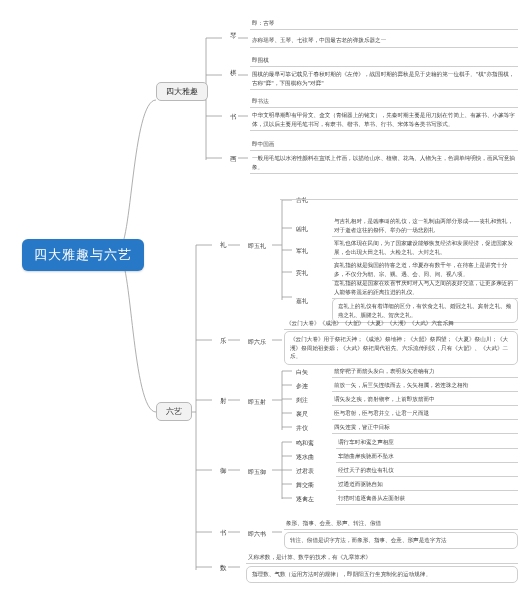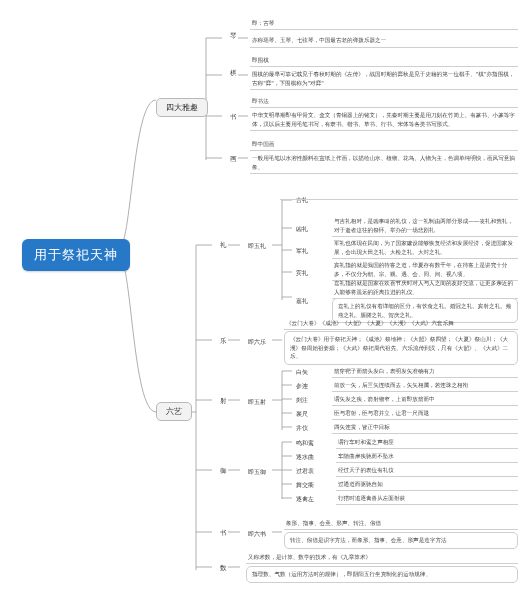--- a/index.html
+++ b/index.html
@@ -147,23 +147,23 @@
       <path d="M282 484 L 292 484"></path>
       <path d="M282 498 L 292 498"></path>
 
       <path d="M228 532 L 240 532"></path>
       <path d="M272 532 L 282 532"></path>
 
       <path d="M228 567 L 240 567"></path>
     </g>
   </svg>
 
-  <div class="node root" style="left:22px; top:239px;">用于祭祀天神</div>
-
-  <div class="node branch" style="left:156px; top:98px;">四大雅趣</div>
+  <div class="node root" style="left:22px; top:239px;">四大雅趣与六艺</div>
+
+  <div class="node branch" style="left:156px; top:82px;">四大雅趣</div>
 
   <div class="node branch" style="left:156px; top:402px;">六艺</div>
 
   <div class="node lvl2" style="left:228px; top:31px;">琴</div>
   <div class="node tiny under" style="left:250px; top:19px; width:268px;">即：古琴</div>
   <div class="node leaf under" style="left:250px; top:35px; width:268px;">亦称瑶琴、玉琴、七弦琴，中国最古老的弹拨乐器之一</div>
 
   <div class="node lvl2" style="left:228px; top:68px;">棋</div>
   <div class="node tiny under" style="left:250px; top:56px; width:268px;">即围棋</div>
   <div class="node leaf under" style="left:250px; top:69px; width:268px;">围棋的最早可靠记载见于春秋时期的《左传》，战国时期的弈秋是见于史籍的第一位棋手。"棋"亦指围棋，古称"弈"，下围棋称为"对弈"</div>

